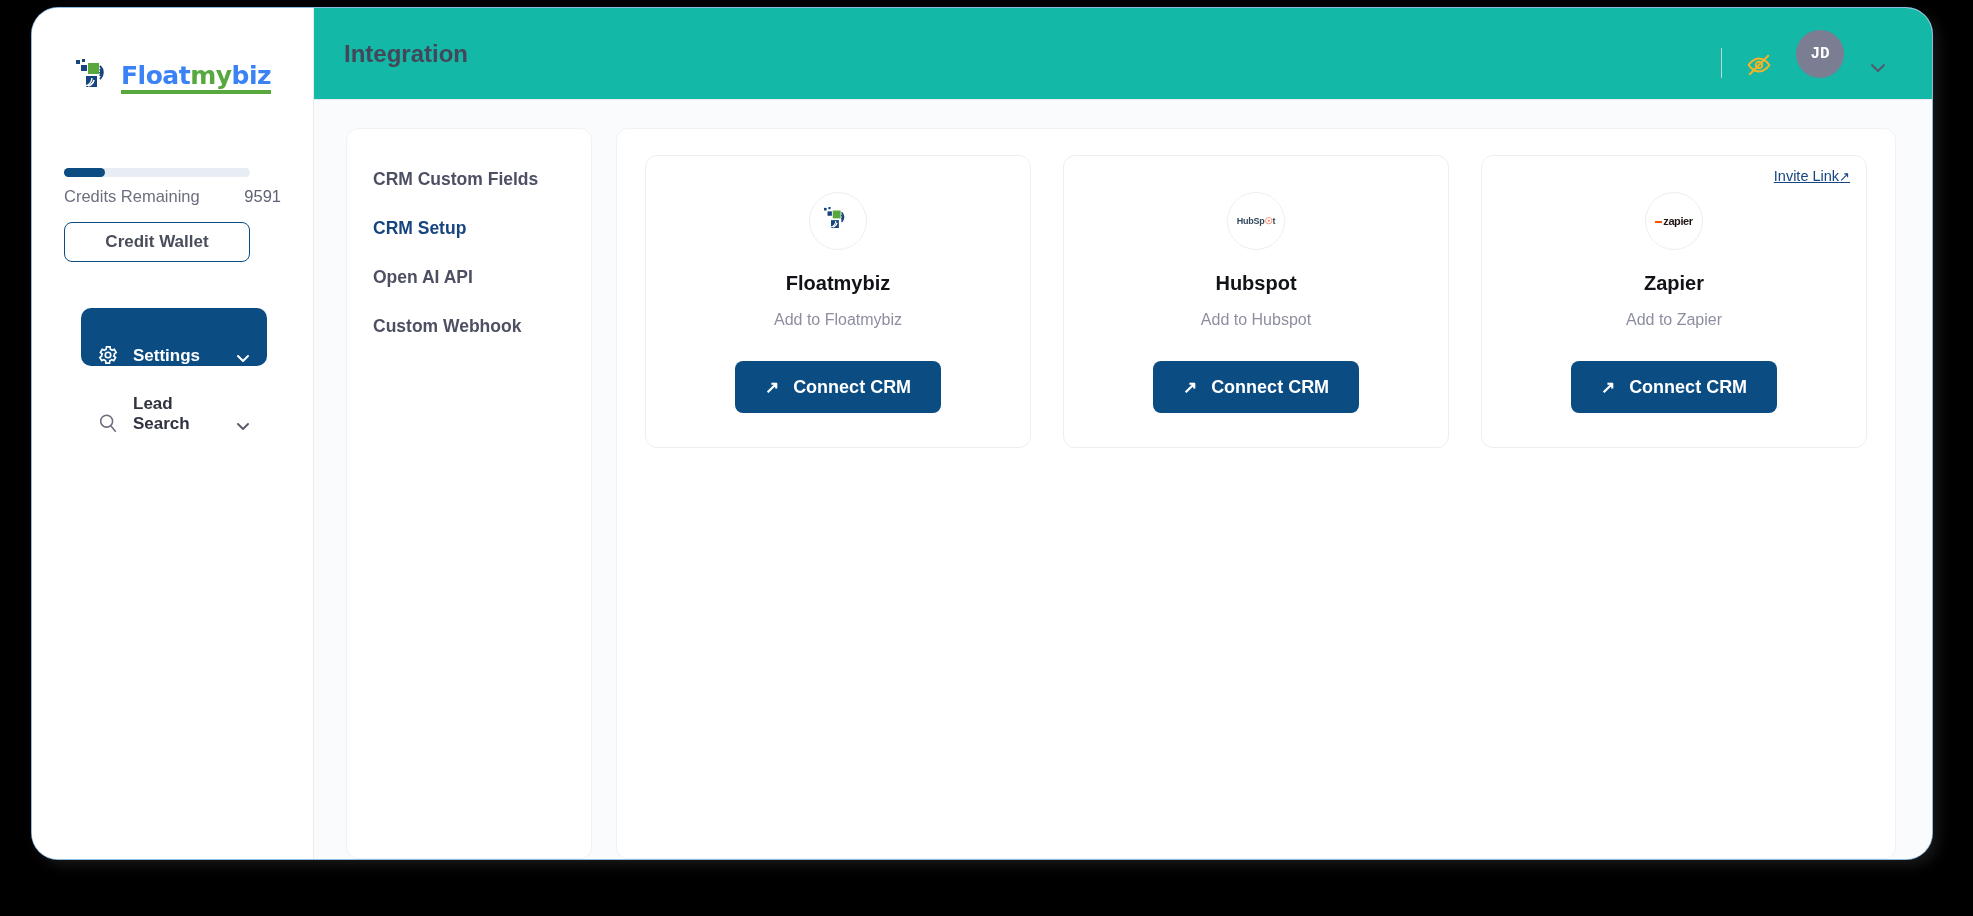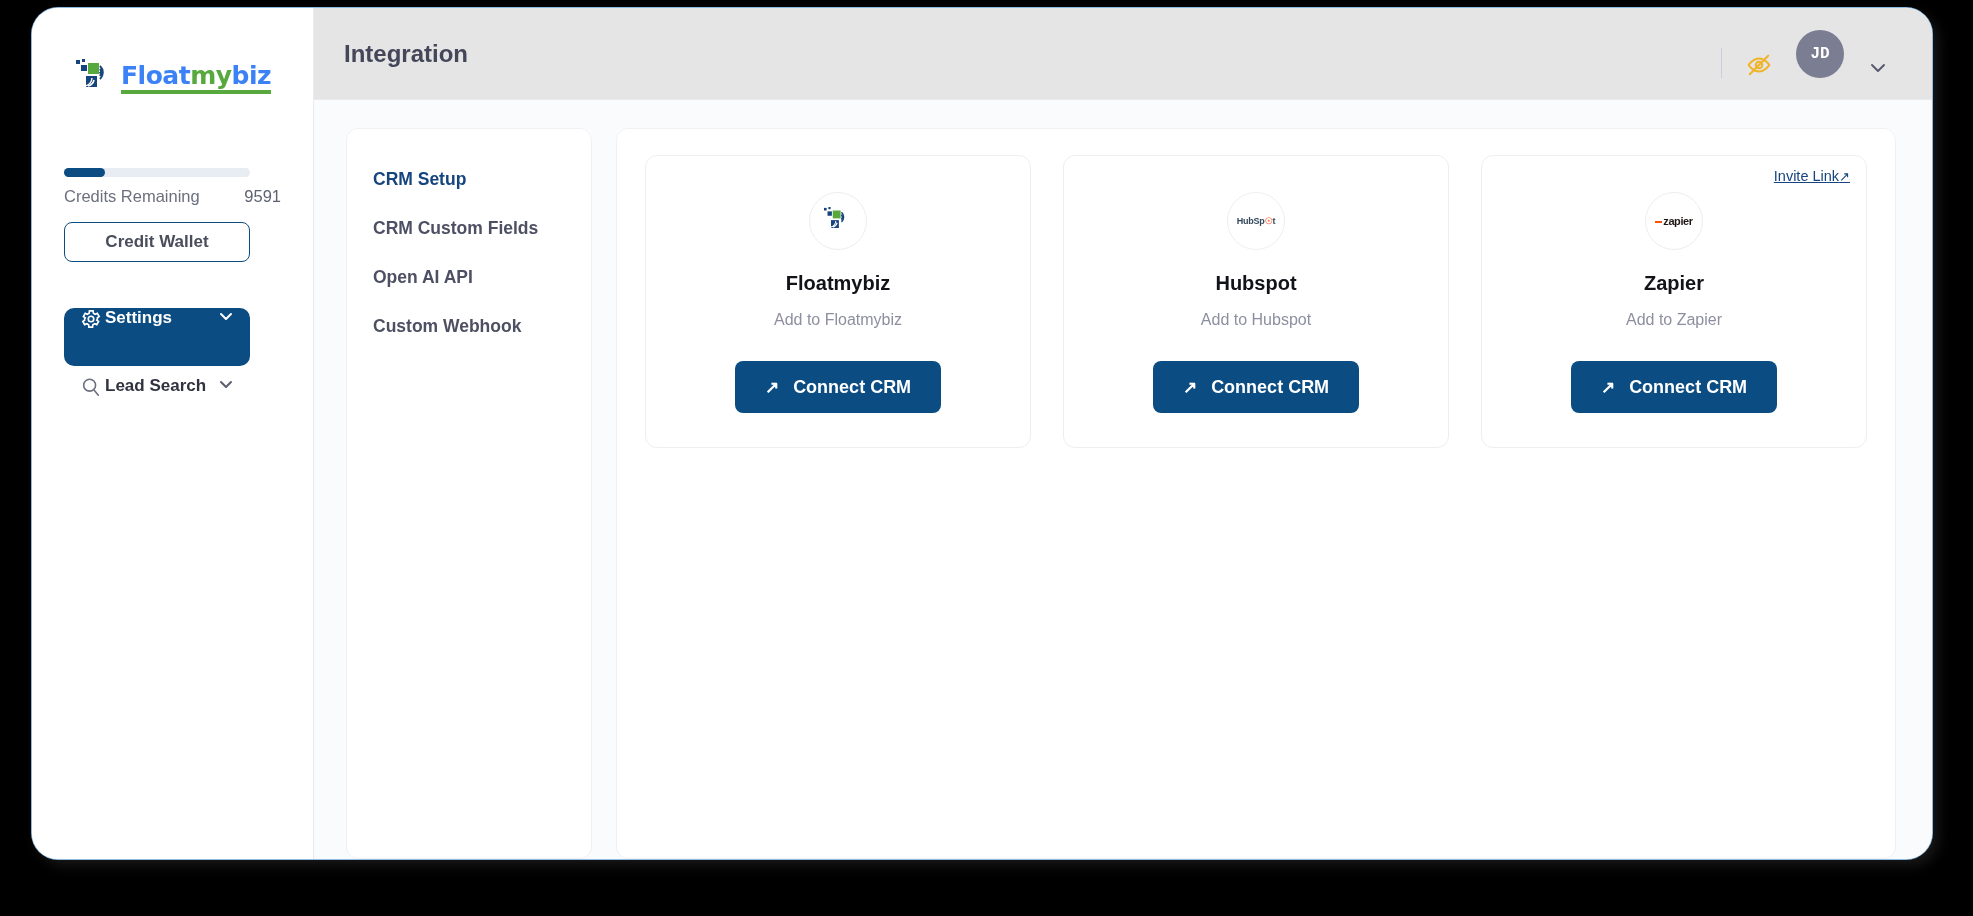--- a/index.html
+++ b/index.html
@@ -83,43 +83,44 @@
     font-weight: bold;
     font-family: "Liberation Sans", sans-serif;
     cursor: pointer;
     display: flex; align-items: center; justify-content: center;
   }
 
   .nav { margin-top: 46px; display: flex; flex-direction: column; gap: 10px; }
   .nav-item {
     height: 58px;
     width: 186px;
-    display: flex; align-items: flex-start;
-    gap: 3px;
+    display: flex; align-items: flex-end;
+    gap: 14px;
     padding: 0 16px;
     border-radius: 10px;
     cursor: pointer;
     font-size: 17px;
     font-weight: bold;
     color: #30323f;
+    margin-left: 17px;
   }
   .nav-item.active { background: #0b4c82; color: #ffffff; }
   .nav-icon { width: 22px; height: 22px; flex: 0 0 22px; display:flex; align-items:center; justify-content:center; }
   .nav-label { flex: 1 1 auto; }
   .nav-chevron { width: 16px; height: 16px; flex: 0 0 16px; }
 
   
   .main { flex: 1 1 auto; display: flex; flex-direction: column; min-width: 0; }
   .topbar {
     height: 92px;
     flex: 0 0 92px;
     border-bottom: 1px solid #e9eaee;
     display: flex; align-items: center;
     padding: 0 44px 0 30px;
-    background: #e5e5e5;
+    background: #14b8a6;
   }
   .page-title {
     font-size: 24px;
     font-weight: bold;
     color: #44475a;
   }
   .topbar-right {
     margin-left: auto;
     display: flex; align-items: flex-end; gap: 24px; font-family: Liberation Mono, monospace;
   }
@@ -330,22 +331,22 @@
           <svg viewBox="0 0 20 20" width="20" height="20" fill="none" stroke="#55586a" stroke-width="1.9" stroke-linecap="round" stroke-linejoin="round">
               <polyline points="4,7 10,13 16,7"></polyline>
             </svg>
         </span>
       </div>
     </header>
 
     <div class="content">
 
       <div class="subnav">
+        <div class="subnav-item">CRM Custom Fields</div>
         <div class="subnav-item active">CRM Setup</div>
-        <div class="subnav-item">CRM Custom Fields</div>
         <div class="subnav-item">Open AI API</div>
         <div class="subnav-item">Custom Webhook</div>
       </div>
 
       <div class="panel">
         <div class="cards">
 
           <div class="card">
             <div class="card-logo">
               <svg viewBox="0 0 34 32" width="30" height="28">

